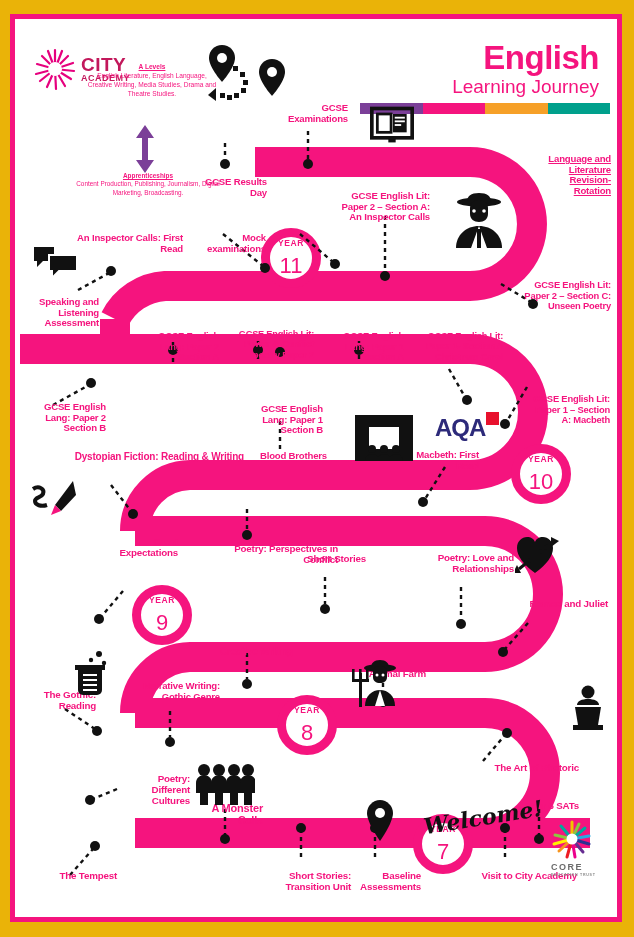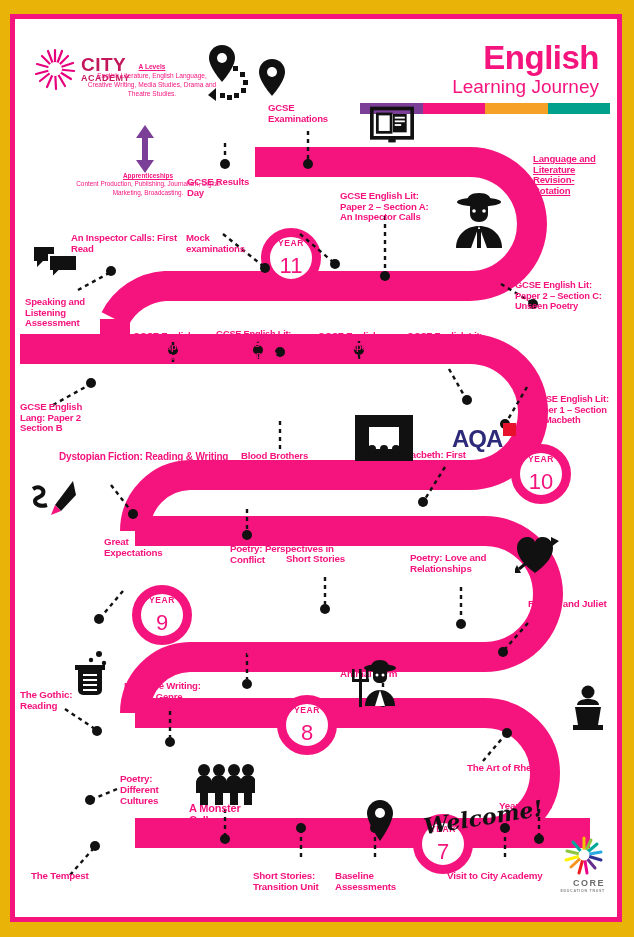--- a/index.html
+++ b/index.html
@@ -3,35 +3,35 @@
 <meta charset="utf-8">
 <title>English Learning Journey</title>
 <style>
   html,body{margin:0;padding:0;background:#efefef;}
   body{font-family:"Liberation Sans",sans-serif;}
   #root{position:relative;width:634px;height:937px;background:#eab308;overflow:hidden;}
   #card{position:absolute;left:10px;top:14px;width:612px;height:908px;background:#ffffff;
         border:5px solid #F5147E;box-sizing:border-box;overflow:hidden;}
   #svgroad{position:absolute;left:0;top:0;width:612px;height:898px;}
   .lbl{position:absolute;color:#F5147E;font-weight:bold;font-family:"Liberation Sans",sans-serif;
-       line-height:1.12;text-align:left;letter-spacing:-.2px;}
+       line-height:1.12;text-align:right;letter-spacing:-.2px;}
   .yearc{position:absolute;width:60px;height:60px;border-radius:50%;background:#fff;
          border:9px solid #F5147E;box-sizing:border-box;display:flex;flex-direction:column;
          align-items:center;justify-content:center;}
   .yearc .yw{font-size:8.5px;color:#F5147E;font-weight:bold;letter-spacing:.6px;line-height:1;}
   .yearc .yn{font-size:22px;color:#F5147E;font-weight:normal;line-height:1;margin-top:8px;}
   #brandname{position:absolute;left:66px;top:36px;color:#C2185B;font-weight:bold;}
   #brandname .b1{font-size:19px;letter-spacing:.5px;line-height:1;display:block;}
   #brandname .b2{font-size:9px;letter-spacing:.5px;line-height:1;display:block;}
   #title1{position:absolute;right:18px;top:22px;font-size:33px;font-weight:bold;color:#F5147E;
           letter-spacing:-.5px;line-height:1;}
   #title2{position:absolute;right:18px;top:58px;font-size:19px;color:#F5147E;line-height:1;}
   #cbar{position:absolute;left:345px;top:84px;width:250px;height:11px;display:flex;}
   #cbar div{height:100%;}
-  #corelogo{position:absolute;right:12px;bottom:24px;width:54px;text-align:right;}
+  #corelogo{position:absolute;right:12px;bottom:40px;width:54px;text-align:left;}
   #corelogo .ct{font-size:9px;font-weight:bold;color:#6b6b6b;letter-spacing:1.5px;line-height:1.05;}
   #corelogo .cs{font-size:3.6px;font-weight:bold;color:#8a8a8a;letter-spacing:.7px;line-height:1.25;}
   #welcome{position:absolute;left:408px;top:785px;font-family:"DejaVu Serif",serif;font-style:italic;
            font-weight:bold;font-size:22px;color:#111;transform:rotate(-9deg);}
   #alevels,#appr{position:absolute;text-align:center;color:#F5147E;}
   .hd{text-decoration:underline;font-weight:bold;display:block;}
   .aqa{position:absolute;font-size:24px;font-weight:bold;color:#2d2a7a;letter-spacing:-1px;}
   .aqa i{display:inline-block;width:13px;height:13px;background:#e8112d;vertical-align:top;
          margin-left:1px;margin-top:-2px;transform:skewX(0deg);}
 </style>
@@ -230,20 +230,21 @@
   <div class="lbl" style="left:171px;top:214px;width:80px;font-size:9.6px;">Mock examinations</div>
   <div class="lbl" style="left:10px;top:278px;width:74px;font-size:9.6px;">Speaking and Listening Assessment</div>
   <div class="lbl" style="left:56px;top:214px;width:112px;font-size:9.6px;">An Inspector Calls: First Read</div>
   <div class="lbl" style="left:500px;top:261px;width:96px;font-size:9.4px;">GCSE English Lit: Paper 2 – Section C: Unseen Poetry</div>
   <div class="lbl" style="left:118px;top:312px;width:86px;font-size:9.4px;">GCSE English Lang: Paper 2 Section A</div>
   <div class="lbl" style="left:201px;top:310px;width:98px;font-size:9.2px;">GCSE English Lit: Power &amp; Conflict poetry Paper 2</div>
   <div class="lbl" style="left:303px;top:312px;width:86px;font-size:9.4px;">GCSE English Lang: Paper 1 Section A</div>
   <div class="lbl" style="left:392px;top:312px;width:96px;font-size:9.2px;">GCSE English Lit: Paper 1- Section A Christmas Carol</div>
   <div class="lbl" style="left:517px;top:375px;width:78px;font-size:9.4px;">GCSE English Lit: Paper 1 – Section A: Macbeth</div>
   <div class="lbl" style="left:5px;top:383px;width:86px;font-size:9.6px;">GCSE English Lang: Paper 2 Section B</div>
+  <div class="lbl" style="left:222px;top:385px;width:86px;font-size:9.6px;">GCSE English Lang: Paper 1 Section B</div>
   <div class="lbl" style="left:226px;top:432px;width:86px;font-size:9.6px;">Blood Brothers</div>
   <div class="lbl" style="left:388px;top:431px;width:76px;font-size:9.6px;">Macbeth: First Read</div>
   <div class="lbl" style="left:44px;top:432px;width:185px;font-size:10px;">Dystopian Fiction: Reading &amp; Writing</div>
   <div class="lbl" style="left:89px;top:518px;width:74px;font-size:9.8px;">Great Expectations</div>
   <div class="lbl" style="left:171px;top:525px;width:108px;font-size:9.8px;margin-left:44px;">Poetry: Perspectives in Conflict</div>
   <div class="lbl" style="left:271px;top:535px;width:80px;font-size:9.8px;">Short Stories</div>
   <div class="lbl" style="left:395px;top:534px;width:104px;font-size:9.8px;">Poetry: Love and Relationships</div>
   <div class="lbl" style="left:513px;top:580px;width:80px;font-size:9.8px;">Romeo and Juliet</div>
   <div class="lbl" style="left:182px;top:627px;width:96px;font-size:10px;">Creative Writing</div>
   <div class="lbl" style="left:325px;top:650px;width:86px;font-size:9.8px;">Animal Farm</div>
@@ -279,21 +280,21 @@
     <path d="M14 12h30v22H14z" fill="#fff"></path>
     <path d="M14 12l8 22h14l8-22z" fill="#fff"></path>
     <g fill="#111">
           <circle cx="17" cy="34" r="4"></circle>
           <circle cx="29" cy="34" r="4"></circle>
           <circle cx="41" cy="34" r="4"></circle>
       <path d="M10 46c0-4 3-7 7-7s7 3 7 7zM22 46c0-4 3-7 7-7s7 3 7 7zM34 46c0-4 3-7 7-7s7 3 7 7z"></path>
         </g>
   </svg>
 
-  <div class="aqa" style="left:437px;top:395px;margin-top:11px;">
+  <div class="aqa" style="left:420px;top:395px;">
     <span>AQA</span><i></i>
   </div>
 
   <svg style="position:absolute;left:500px;top:512px;" width="46" height="44" viewBox="0 0 46 44">
     <path d="M20 42C8 33 2 25 2 17 2 10 7 6 12 6c4 0 7 2 8 5 1-3 4-5 8-5 5 0 10 4 10 11 0 8-6 16-18 25z" fill="#111"></path>
     <path d="M4 38l32-26" stroke="#111" stroke-width="3"></path>
     <polygon points="36,6 44,10 36,16" fill="#111"></polygon>
     <polygon points="2,34 6,42 -2,42" fill="#111"></polygon>
   </svg>
 

